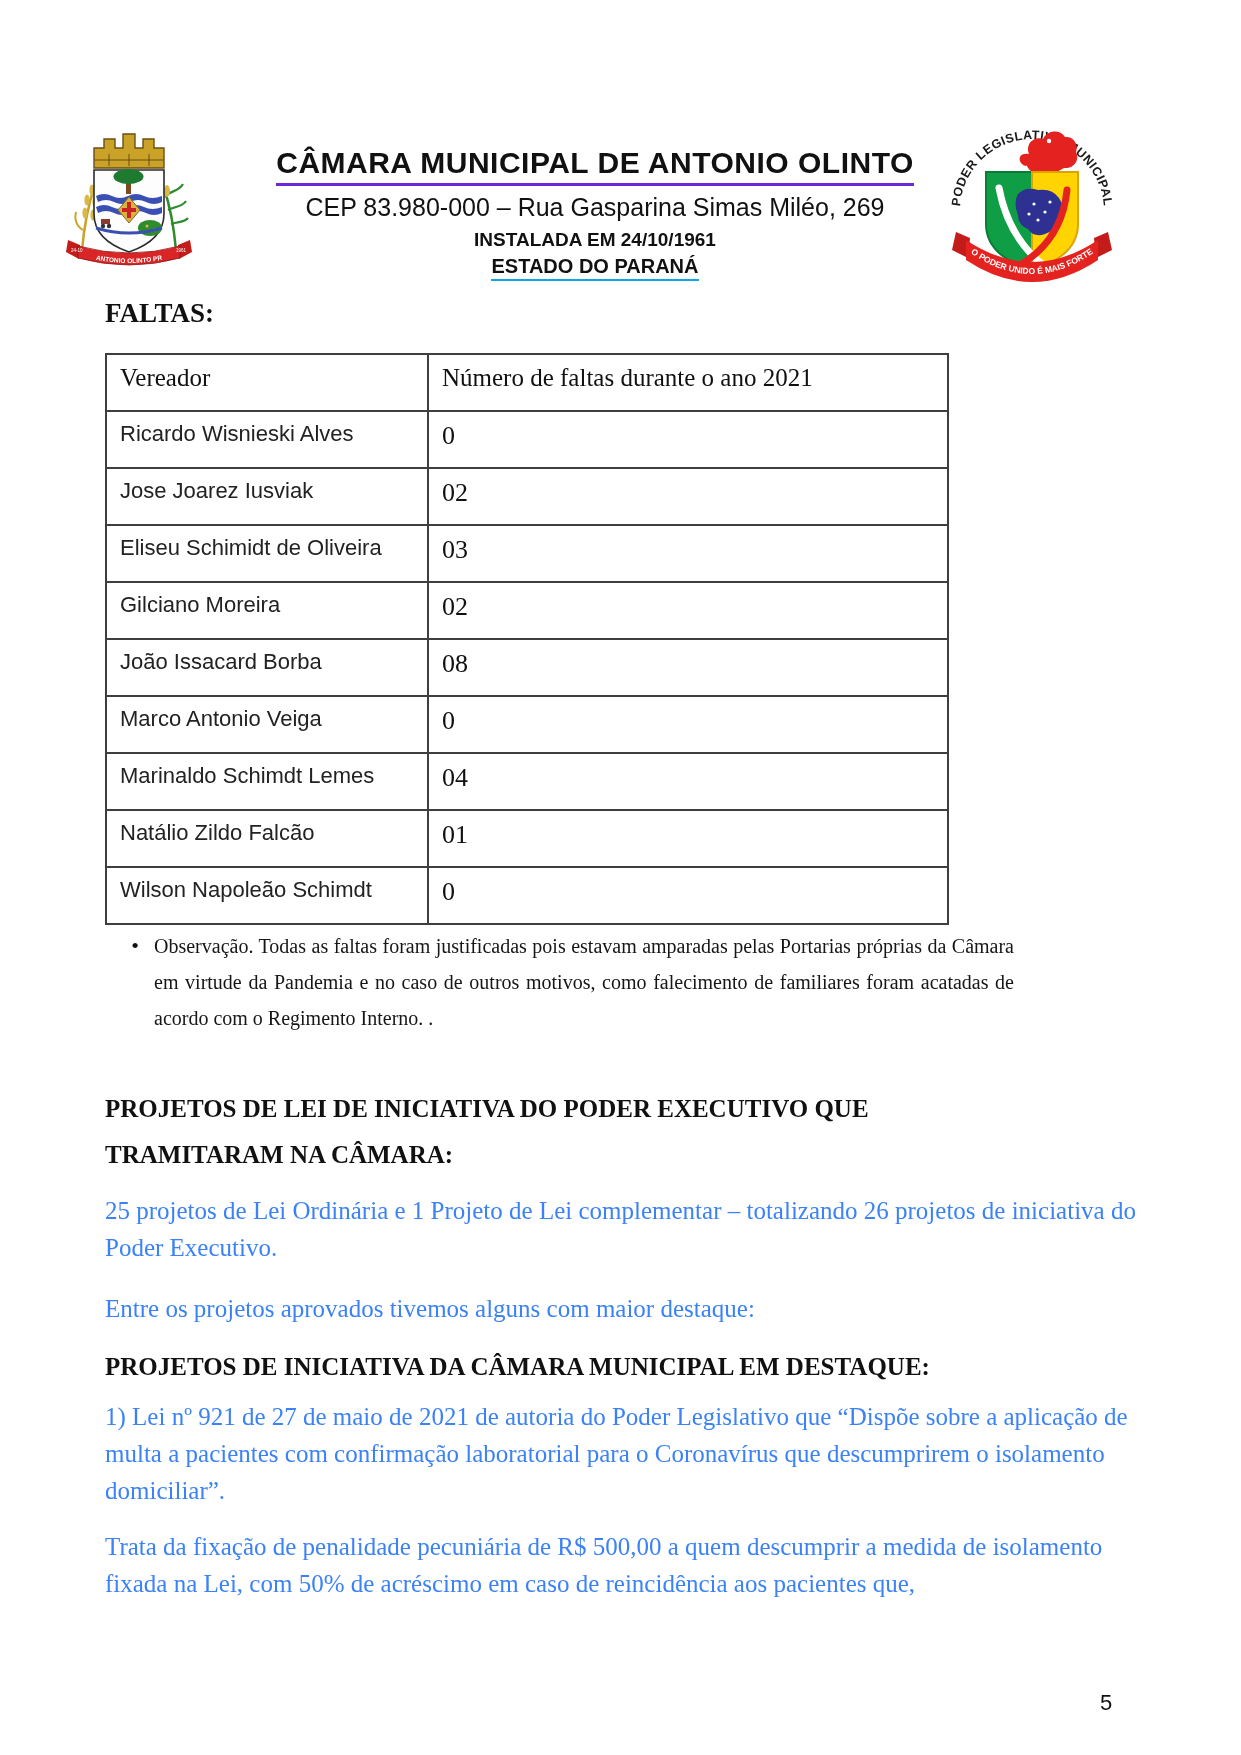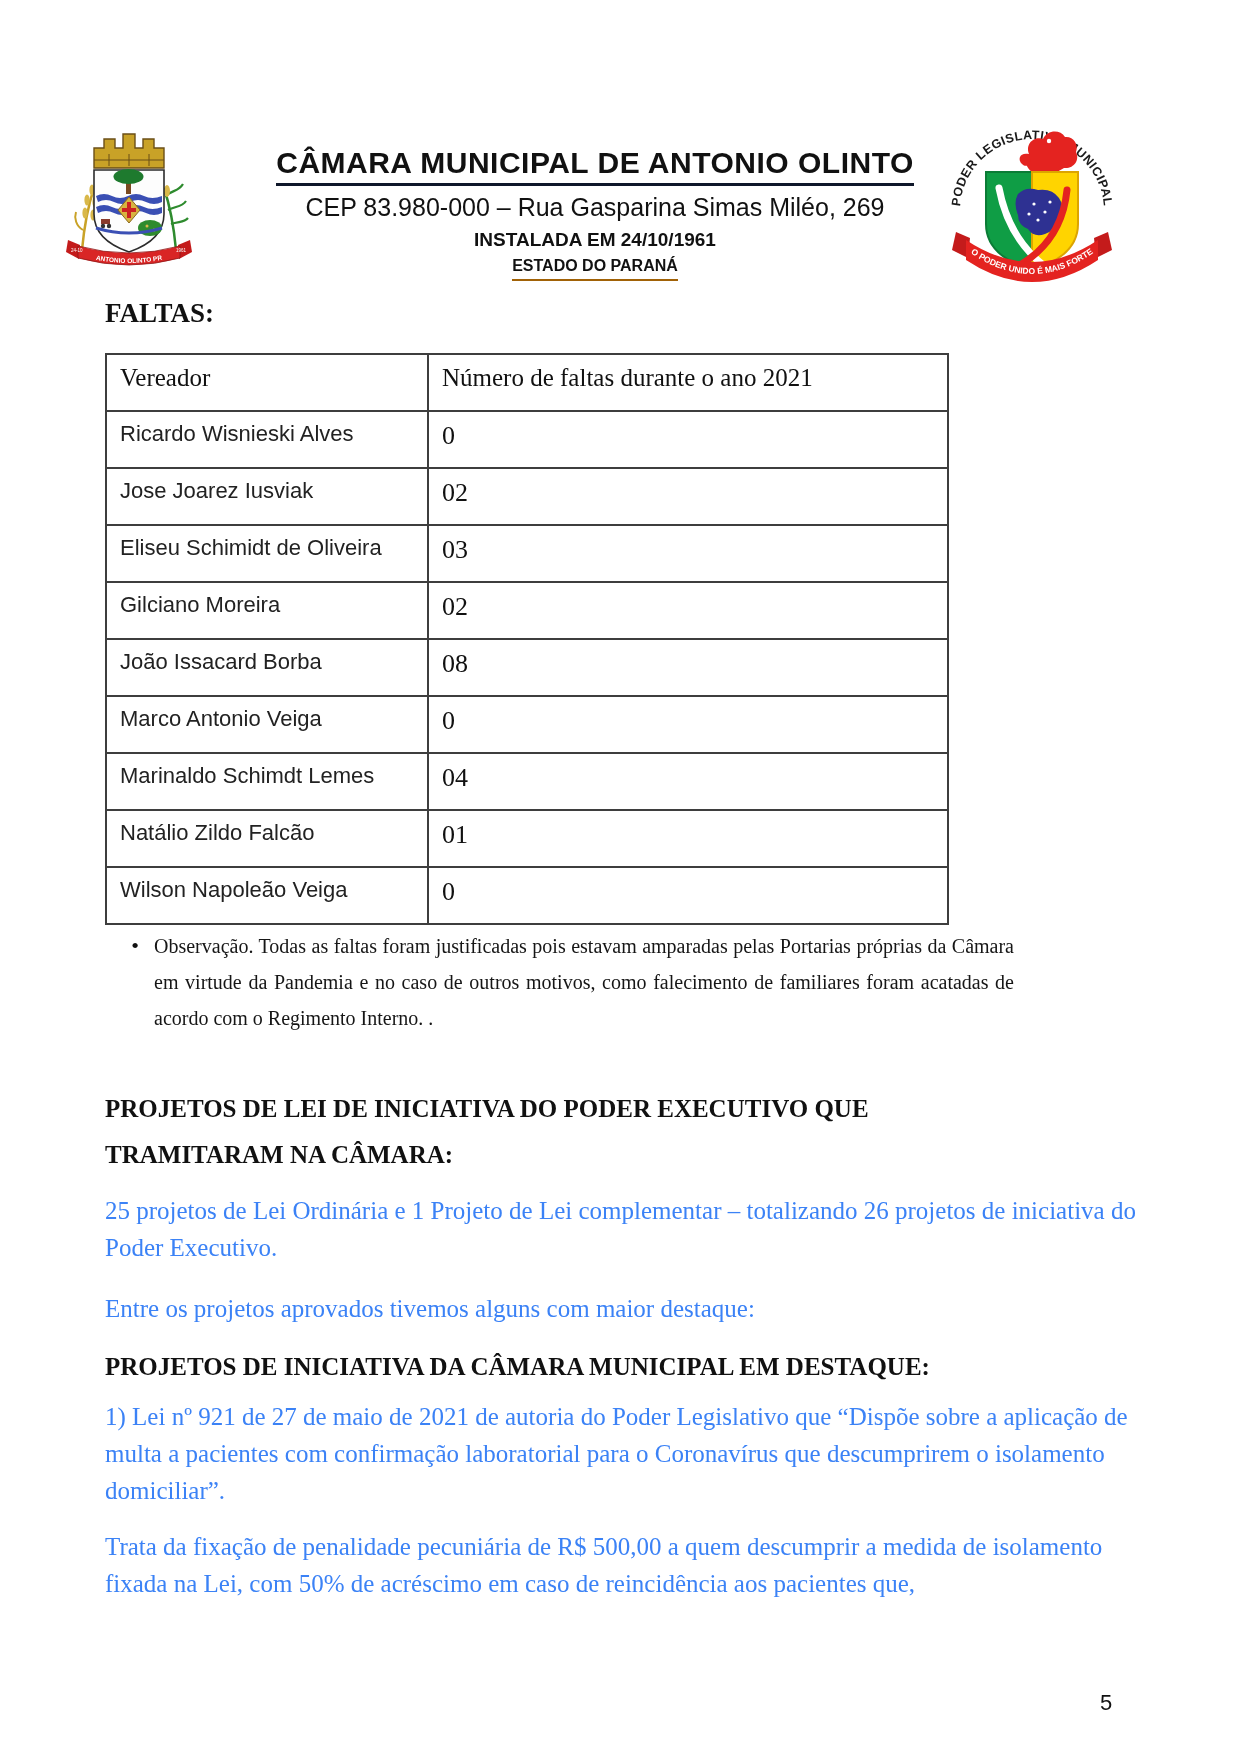--- a/index.html
+++ b/index.html
@@ -9,25 +9,25 @@
     background:#ffffff; color:#111;
     font-family:"Liberation Serif", serif;
     overflow:hidden;
   }
   
   .logo-left { position:absolute; left:64px; top:118px; }
   .logo-right { position:absolute; left:946px; top:108px; }
   .head-center { position:absolute; left:230px; top:146px; width:730px; text-align:center;
     font-family:"Liberation Sans", sans-serif; }
   .doc-title { display:inline-block; font-size:30px; font-weight:bold; letter-spacing:0.5px;
-    border-bottom:3px solid #0f172a; padding-bottom:3px; line-height:34px; }
+    border-bottom:3px solid #6d28d9; padding-bottom:3px; line-height:34px; }
   .doc-address { font-size:25px; line-height:33px; margin-top:5px; }
   .doc-installed { font-size:19px; font-weight:bold; line-height:25px; margin-top:3px; }
-  .doc-state { display:inline-block; font-size:16px; font-weight:bold; line-height:24px;
-    border-bottom:2px solid #a16207; padding-bottom:1px; margin-top:2px; }
+  .doc-state { display:inline-block; font-size:20px; font-weight:bold; line-height:24px;
+    border-bottom:2px solid #0ea5e9; padding-bottom:1px; margin-top:2px; }
   
   .faltas-heading { position:absolute; left:105px; top:298px; font-size:27px; font-weight:bold; }
   table.faltas { position:absolute; left:105px; top:353px; width:842px;
     border-collapse:collapse; table-layout:fixed; }
   table.faltas th, table.faltas td {
     border:2px solid #3e3e3e; vertical-align:top; text-align:left; padding:9px 13px 4px 13px; }
   table.faltas tr { height:57px; }
   th.col-vereador { width:322px; font-weight:normal; font-size:25px; }
   th.col-faltas   { width:520px; font-weight:normal; font-size:25px; padding-left:19px; }
   td.cell-name { font-family:"Liberation Sans", sans-serif; font-size:22px; color:#222; }
@@ -195,21 +195,21 @@
       </tr>
       <tr>
         <td class="cell-name">Marinaldo Schimdt Lemes</td>
         <td class="cell-num">04</td>
       </tr>
       <tr>
         <td class="cell-name">Natálio Zildo Falcão</td>
         <td class="cell-num">01</td>
       </tr>
       <tr>
-        <td class="cell-name">Wilson Napoleão Veiga</td>
+        <td class="cell-name">Wilson Napoleão Schimdt</td>
         <td class="cell-num">0</td>
       </tr>
     </tbody>
   </table>
 
   <div class="obs">
     <span class="bullet">•</span>
     <p>Observação. Todas as faltas foram justificadas pois estavam amparadas pelas Portarias próprias da Câmara em virtude da Pandemia e no caso de outros motivos, como falecimento de familiares foram acatadas de acordo com o Regimento Interno. .</p>
   </div>
 

